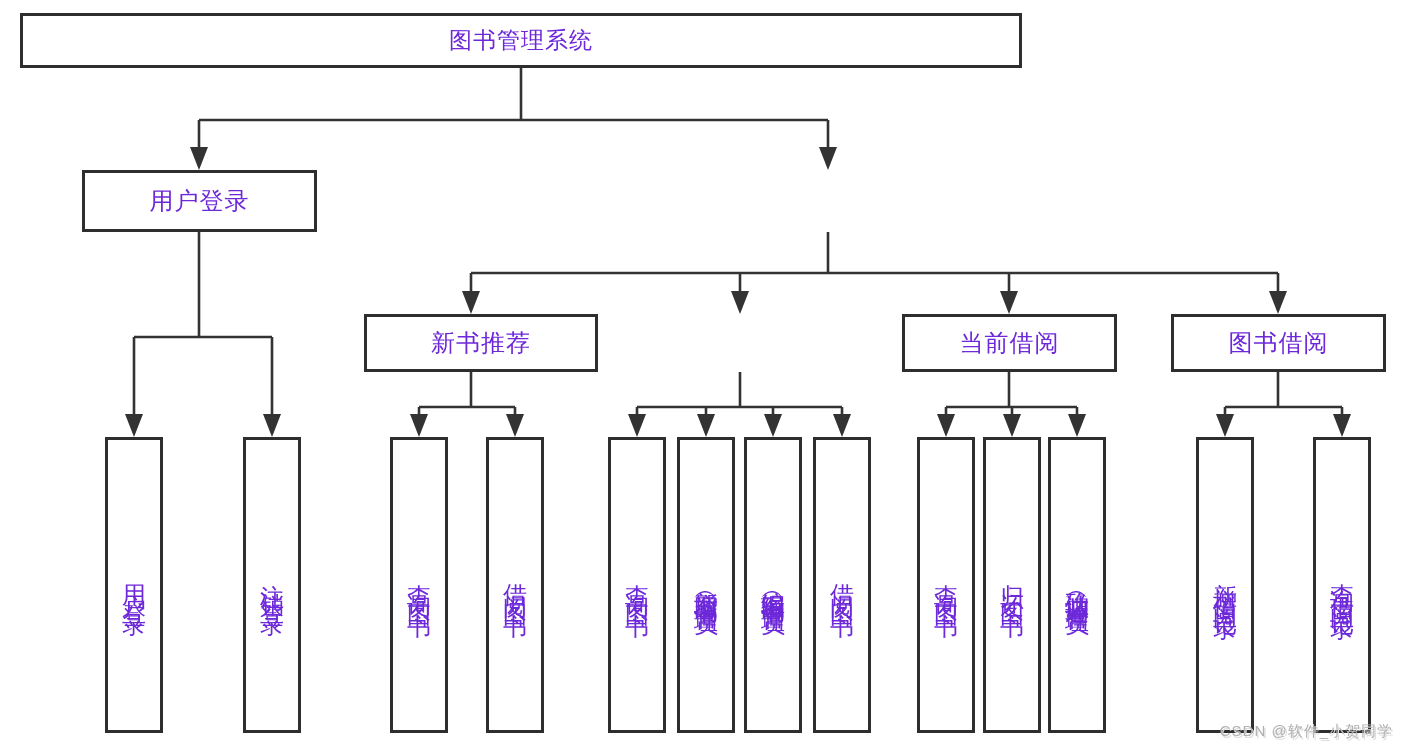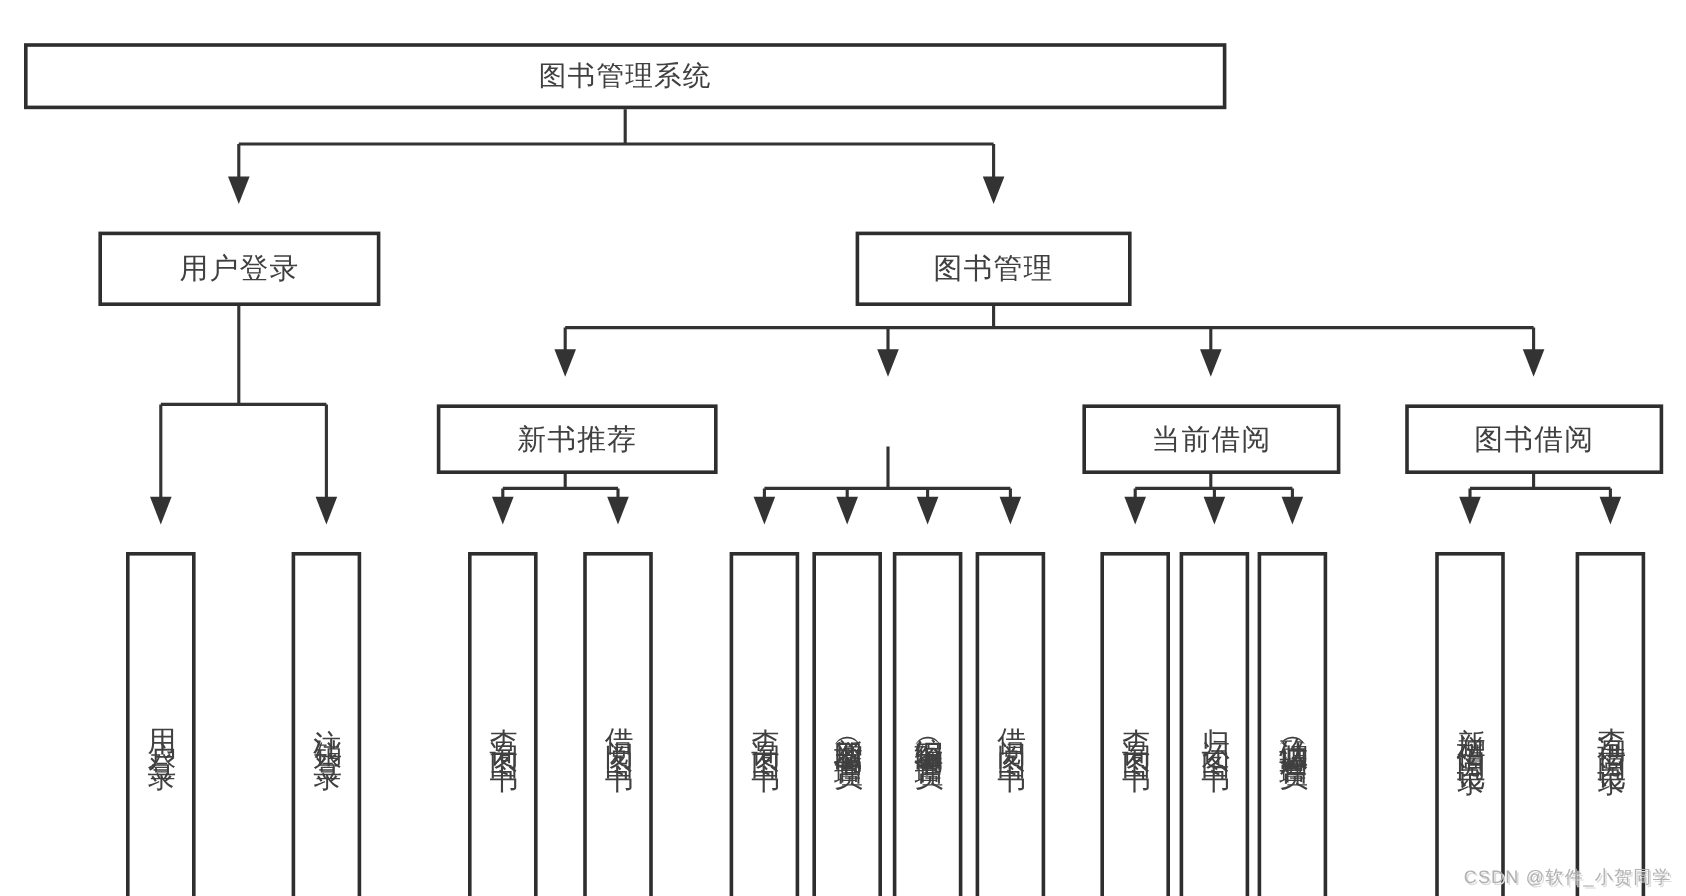--- a/index.html
+++ b/index.html
@@ -13,22 +13,21 @@
   #wires{position:absolute;left:0;top:0;z-index:1;}
   .box{
     position:absolute;
     box-sizing:border-box;
     background:#ffffff;
     border:3px solid #2e2e2e;
     z-index:2;
     display:flex;
     align-items:center;
     justify-content:center;
-    color:#404040;
-    margin-top:23px;
+    color:#6d28d9;
   }
   .hlabel{font-size:24px;letter-spacing:1px;white-space:nowrap;}
   .root .hlabel{font-size:23px;}
   .leaf{width:58px;height:296px;}
   .vtext{
     writing-mode:vertical-lr;
     text-orientation:mixed;
     font-size:24px;
     letter-spacing:10px;
     line-height:1;
@@ -86,23 +85,20 @@
     </g>
   </svg>
 
   <div class="box root" style="left:20px;top:13px;width:1002px;height:55px">
     <span class="hlabel">图书管理系统</span>
   </div>
 
   <div class="box" style="left:82px;top:170px;width:235px;height:62px">
     <span class="hlabel">用户登录</span>
   </div>
-  <div class="box" style="left:713px;top:170px;width:230px;height:62px">
-    <span class="hlabel">图书管理</span>
-  </div>
 
   <div class="box" style="left:364px;top:314px;width:234px;height:58px">
     <span class="hlabel">新书推荐</span>
   </div>
   <div class="box" style="left:902px;top:314px;width:215px;height:58px">
     <span class="hlabel">当前借阅</span>
   </div>
   <div class="box" style="left:1171px;top:314px;width:215px;height:58px">
     <span class="hlabel">图书借阅</span>
   </div>

